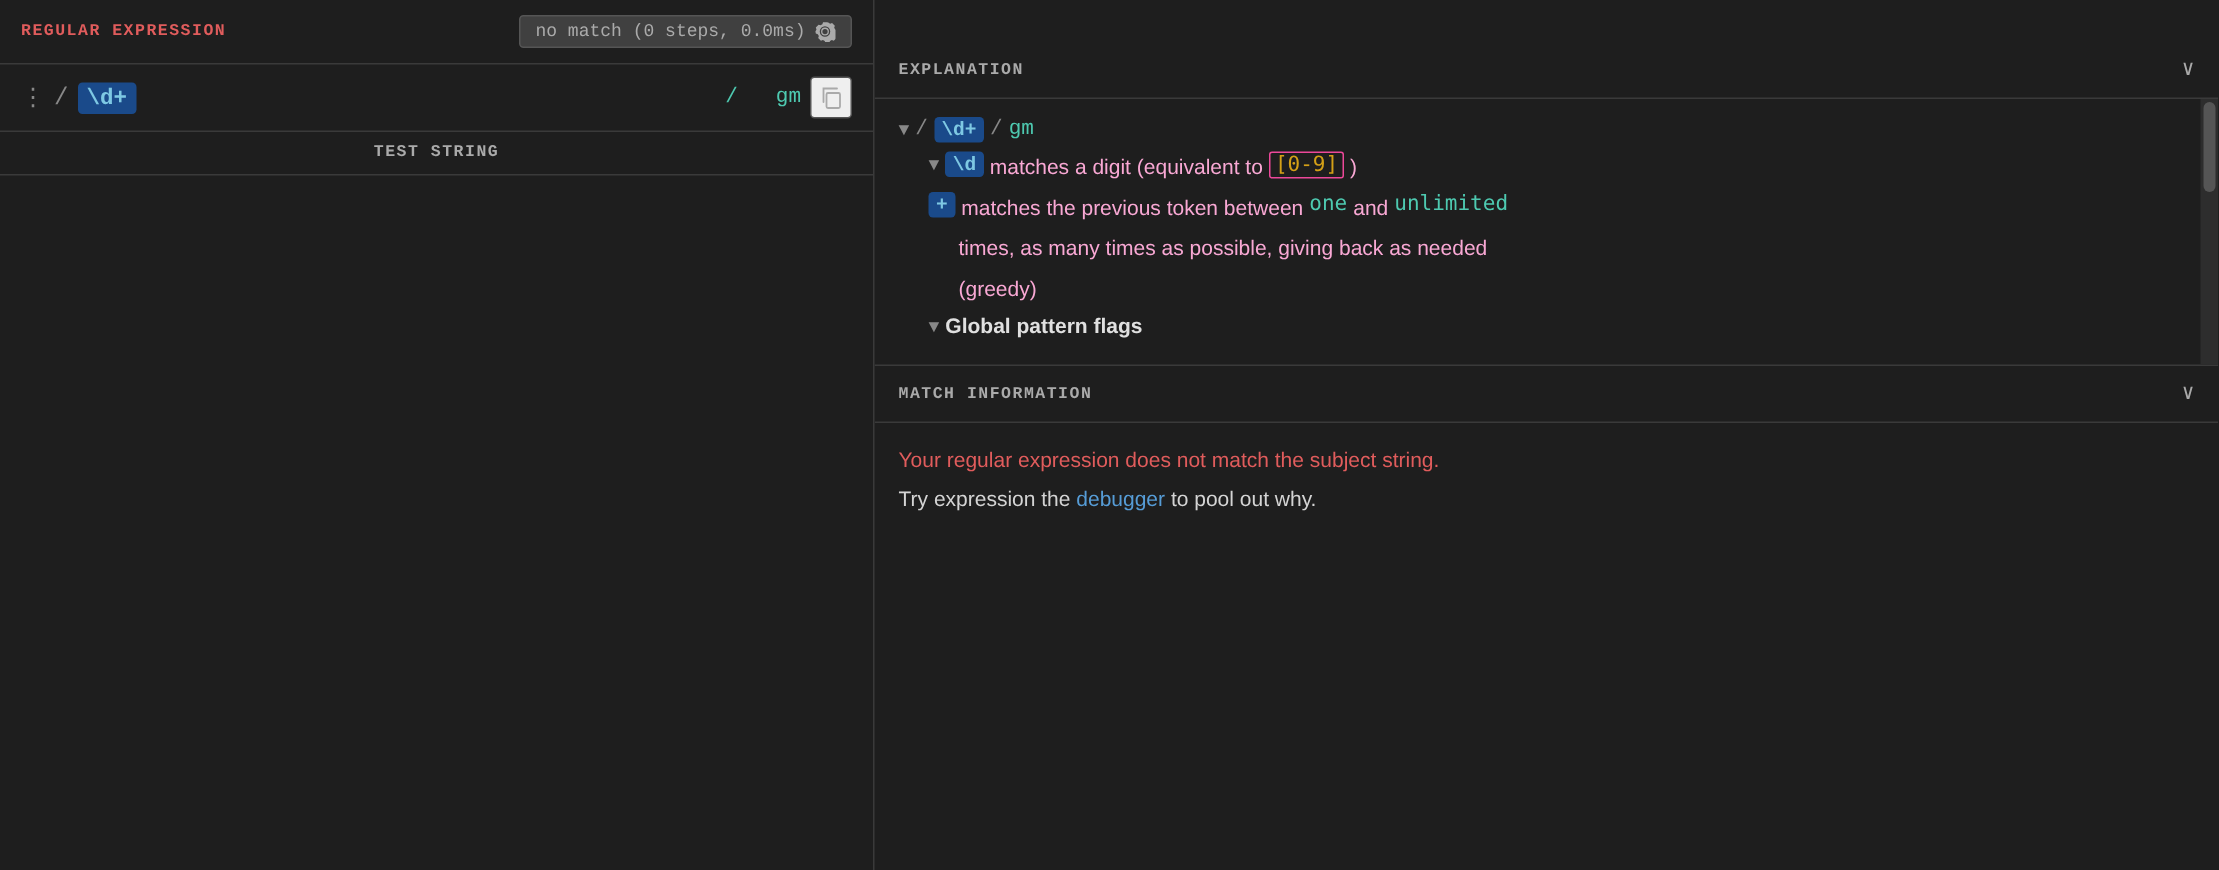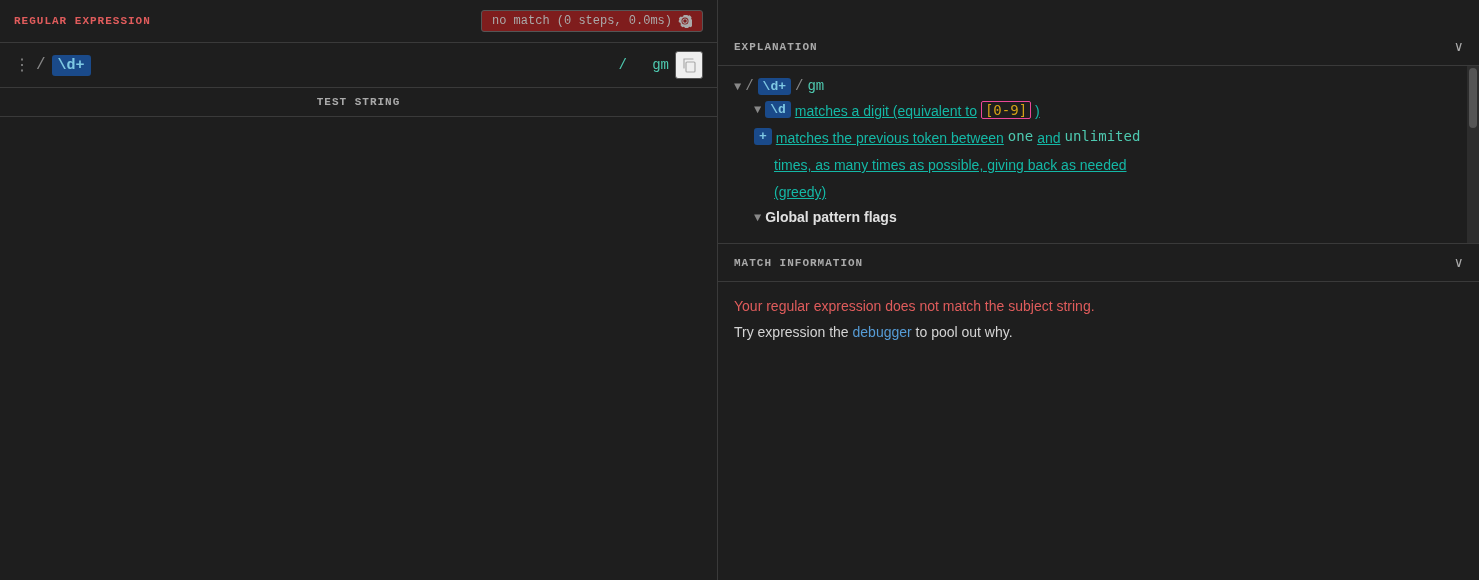--- a/index.html
+++ b/index.html
@@ -9,21 +9,21 @@
       font-family: 'Consolas', 'Courier New', monospace;
       font-size: 14px;
       width: 1479px;
       height: 580px;
       display: flex;
       overflow: hidden;
     }
 
     
     .left-panel {
-      width: 718px;
+      width: 583px;
       border-right: 1px solid #3a3a3a;
       display: flex;
       flex-direction: column;
     }
 
     .regex-header {
       display: flex;
       align-items: center;
       justify-content: space-between;
       padding: 10px 14px;
@@ -38,21 +38,21 @@
 
     .section-title {
       font-size: 11px;
       font-weight: bold;
       letter-spacing: 1px;
       color: #e05c5c;
       text-transform: uppercase;
     }
 
     .status-badge {
-      background: #7f1d1d;
+      background: #404040;
       border: 1px solid #555;
       border-radius: 3px;
       padding: 3px 10px;
       font-size: 12px;
       color: #aaa;
       display: flex;
       align-items: center;
       gap: 6px;
     }
 
@@ -247,25 +247,24 @@
     .exp-plus {
       background: #1a4a8a;
       color: #7ec8e3;
       padding: 1px 5px;
       border-radius: 3px;
       font-size: 13px;
       font-weight: bold;
     }
 
     .exp-text {
-      color: #14b8a6;
+      color: #f9a8d4;
       font-family: Arial, sans-serif;
       font-size: 14px;
       line-height: 1.5;
-      text-decoration: underline;
     }
 
     .exp-highlight-orange {
       color: #d4a017;
       border: 1px solid #ec4899;
       padding: 0 3px;
       border-radius: 2px;
       font-family: monospace;
     }
 

